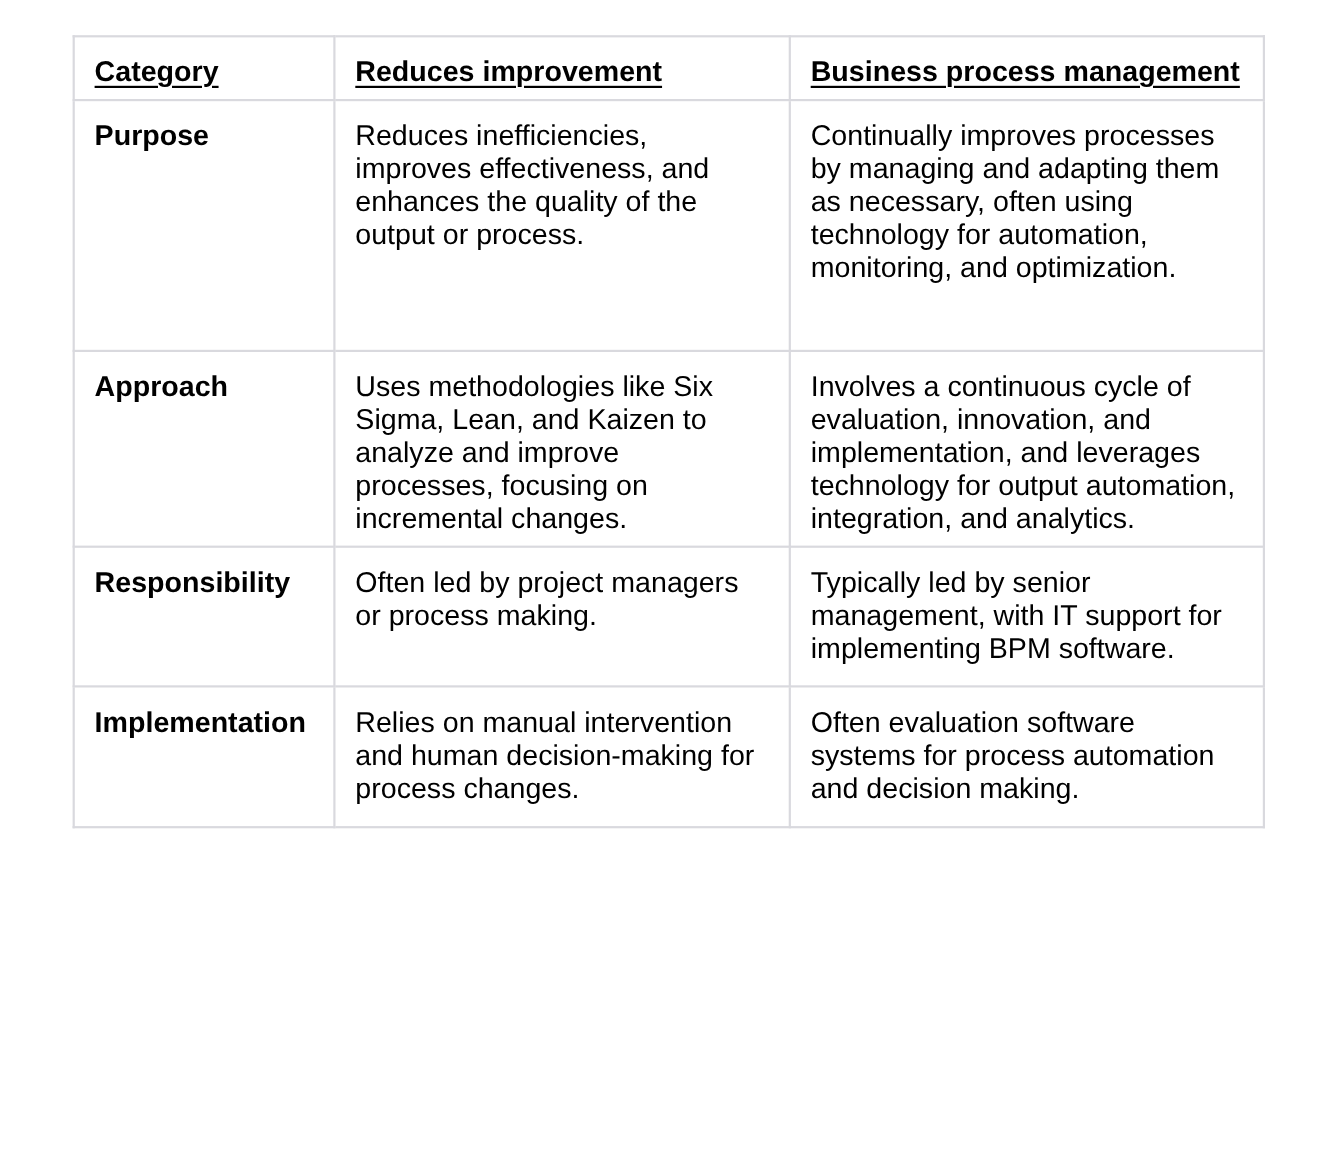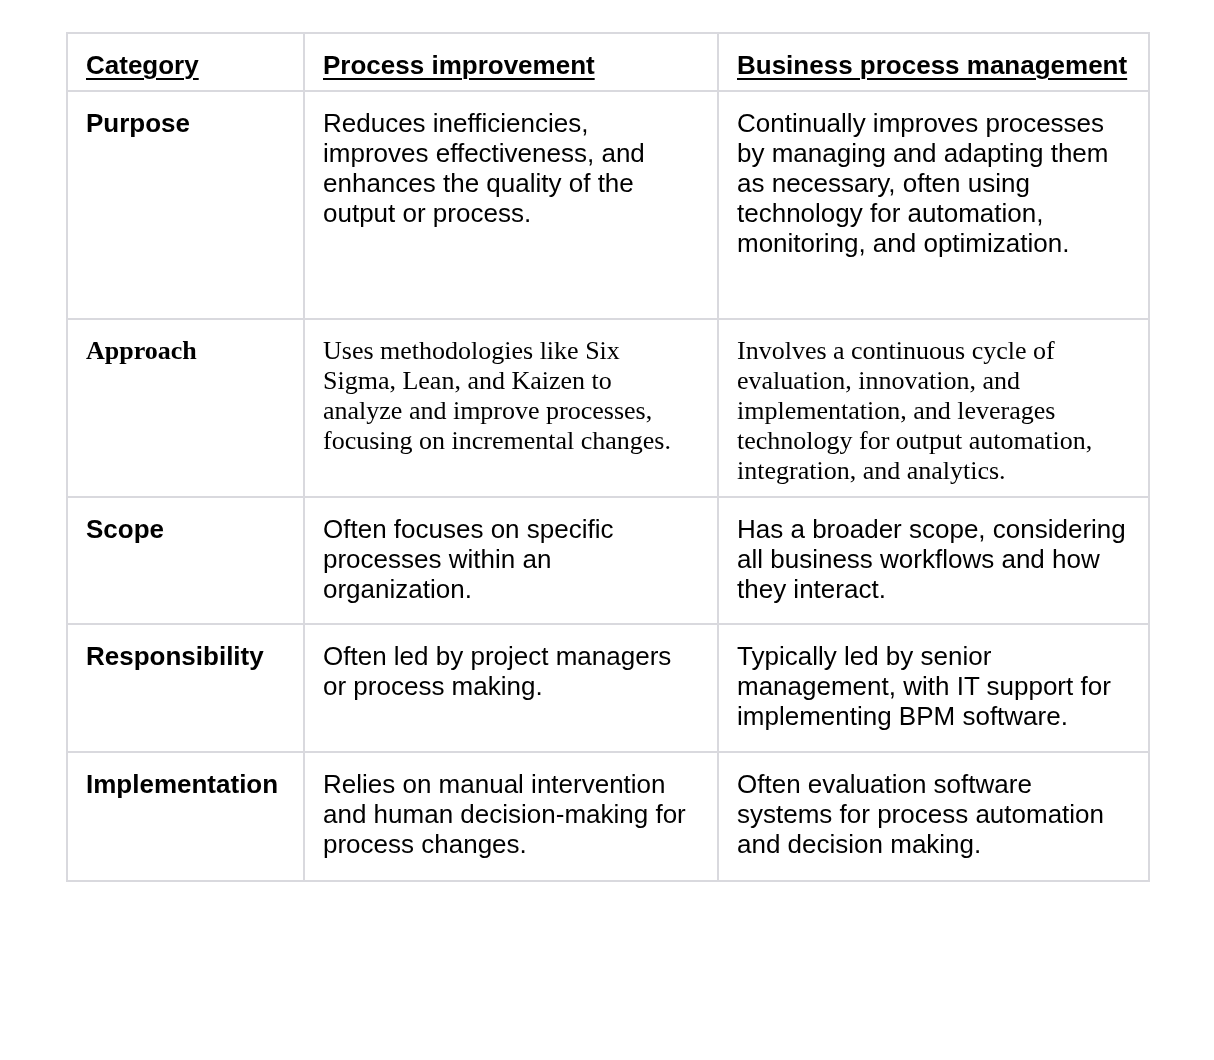--- a/index.html
+++ b/index.html
@@ -34,21 +34,21 @@
     font-size: 26px;
     line-height: 30px;
     padding: 16px 18px 10px 18px;
     overflow: hidden;
   }
   
   table.comparison th:nth-child(2), table.comparison td:nth-child(2) { padding-right: 24px; }
   table.comparison th:nth-child(3), table.comparison td:nth-child(3) { padding-right: 21px; }
   table.comparison thead tr { height: 48px; }
   table.comparison tbody tr:nth-child(1) { height: 228px; }
-  table.comparison tbody tr:nth-child(2) { height: 164px; font-family: Liberation Serif, serif; }
+  table.comparison tbody tr:nth-child(2) { height: 164px; }
   table.comparison tbody tr:nth-child(3) { height: 127px; }
   table.comparison tbody tr:nth-child(4) { height: 128px; border-radius: 15px; }
   table.comparison tbody tr:nth-child(5) { height: 129px; padding-left: 25px; }
   table.comparison tbody tr:nth-child(6) { height: 130px; }
   table.comparison thead th {
     font-weight: 700;
     text-decoration: underline;
     text-decoration-thickness: 2px;
     text-underline-offset: 4px;
     white-space: nowrap;
@@ -65,41 +65,36 @@
 
 <table class="comparison">
   <colgroup>
     <col class="c1">
     <col class="c2">
     <col class="c3">
   </colgroup>
   <thead>
     <tr>
       <th>Category</th>
-      <th>Process improvement</th>
+      <th>Reduces improvement</th>
       <th>Business process management</th>
     </tr>
   </thead>
   <tbody>
     <tr>
       <th class="row-label">Purpose</th>
       <td>Reduces inefficiencies, improves effectiveness, and enhances the quality of the output or process.</td>
       <td>Continually improves processes by managing and adapting them as necessary, often using technology for automation, monitoring, and optimization.</td>
     </tr>
     <tr>
       <th class="row-label">Approach</th>
       <td>Uses methodologies like Six Sigma, Lean, and Kaizen to analyze and improve processes, focusing on incremental changes.</td>
       <td>Involves a continuous cycle of evaluation, innovation, and implementation, and leverages technology for output automation, integration, and analytics.</td>
     </tr>
     <tr>
-      <th class="row-label">Scope</th>
-      <td>Often focuses on specific processes within an organization.</td>
-      <td>Has a broader scope, considering all business workflows and how they interact.</td>
-    </tr>
-    <tr>
       <th class="row-label">Responsibility</th>
       <td>Often led by project managers or process making.</td>
       <td>Typically led by senior management, with IT support for implementing BPM software.</td>
     </tr>
     <tr>
       <th class="row-label">Implementation</th>
       <td>Relies on manual intervention and human decision-making for process changes.</td>
       <td>Often evaluation software systems for process automation and decision making.</td>
     </tr>
   </tbody>

